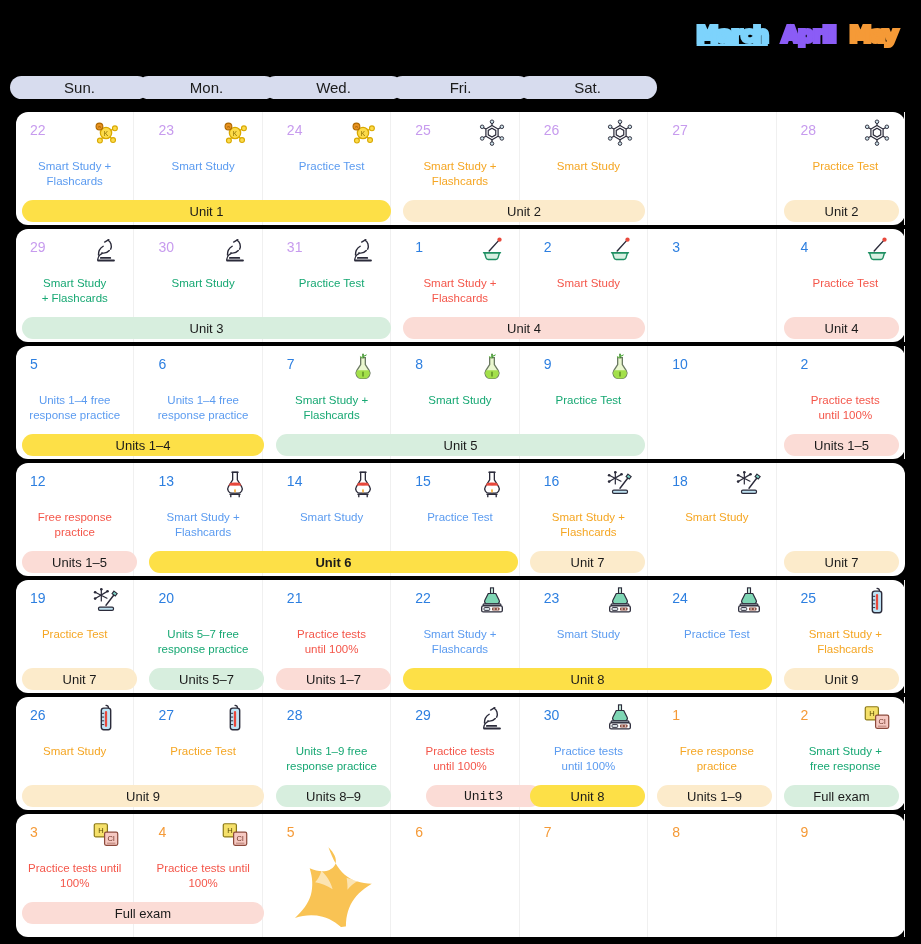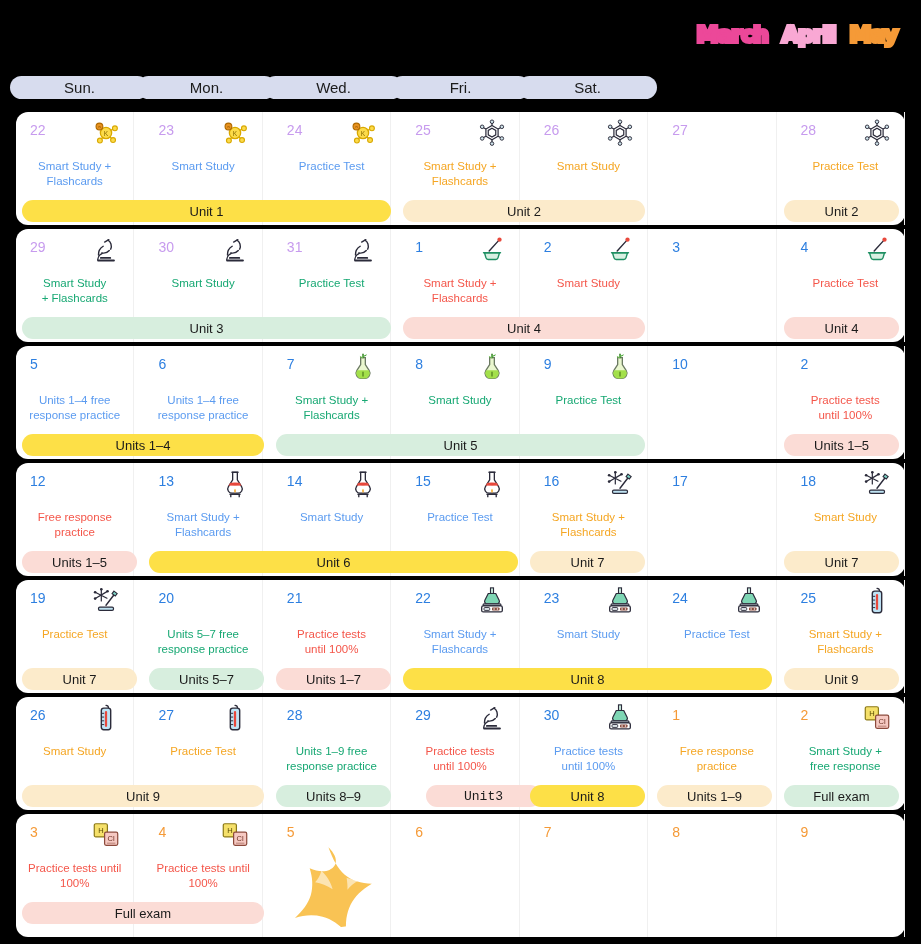--- a/index.html
+++ b/index.html
@@ -114,22 +114,22 @@
     transform:translateX(-50%) rotate(-8deg);
     width:86px;height:86px;
   }
 </style>
 </head>
 <body>
 
 <div class="page">
 
   <div class="months">
-      <span class="month-chip m-march" style="color: #ec4899;">March</span>
-      <span class="month-chip m-april" style="color: #f9a8d4;">April</span>
+      <span class="month-chip m-march" style="color: #7dd3fc; text-decoration: underline;">March</span>
+      <span class="month-chip m-april" style="color: #8b5cf6;">April</span>
       <span class="month-chip m-may" style="color: rgb(245, 154, 55);">May</span>
     </div>
 
   <div class="weekdays">
       <div class="wd">Sun.</div>
       <div class="wd">Mon.</div>
       <div class="wd">Wed.</div>
       <div class="wd">Fri.</div>
       <div class="wd">Sat.</div>
     </div>
@@ -581,23 +581,20 @@
       <path d="M24.5 5.5l3.4 2.6-2 2.6-3.4-2.6Z" fill="#7ed6c7" stroke="#2b2b3a" stroke-width="1.2"></path>
       <rect x="8" y="22.5" width="16" height="3.4" rx="1.4" fill="#bfe3f2" stroke="#2b2b3a" stroke-width="1.3"></rect>
     </svg>
           </div>
           <div class="act a-orange">
             <div>Smart Study +</div>
             <div>Flashcards</div>
           </div>
         </div>
         <div class="cell">
-          <div class="daynum c-blue">17</div>
-        </div>
-        <div class="cell">
           <div class="daynum c-blue">18</div>
           <div class="icon">
             <svg width="30" height="30" viewBox="0 0 32 32">
       <g stroke="#2b2b3a" stroke-width="1.3" fill="none" stroke-linecap="round">
         <line x1="11" y1="4" x2="11" y2="16"></line>
         <line x1="5" y1="7" x2="17" y2="13"></line>
         <line x1="17" y1="6" x2="5" y2="13"></line>
       </g>
       <g fill="#2b2b3a">
         <circle cx="11" cy="3.4" r="1.4"></circle>
@@ -611,21 +608,21 @@
       <path d="M24.5 5.5l3.4 2.6-2 2.6-3.4-2.6Z" fill="#7ed6c7" stroke="#2b2b3a" stroke-width="1.2"></path>
       <rect x="8" y="22.5" width="16" height="3.4" rx="1.4" fill="#bfe3f2" stroke="#2b2b3a" stroke-width="1.3"></rect>
     </svg>
           </div>
           <div class="act a-orange">
             <div>Smart Study</div>
           </div>
         </div>
         <div class="barlayer">
           <div class="bar b-red" style="left: 6px; width: 115px;">Units 1–5</div>
-          <div class="bar b-blue" style="left: 133px; width: 369px;">Unit 6</div>
+          <div class="bar b-blue" style="left: 133px; width: 369px; font-weight: bold;">Unit 6</div>
           <div class="bar b-orange" style="left: 514px; width: 115px;">Unit 7</div>
           <div class="bar b-orange" style="left: 768px; width: 115px;">Unit 7</div>
         </div>
       </div>
       <div class="week">
         <div class="cell">
           <div class="daynum c-blue">19</div>
           <div class="icon">
             <svg width="30" height="30" viewBox="0 0 32 32">
       <g stroke="#2b2b3a" stroke-width="1.3" fill="none" stroke-linecap="round">

